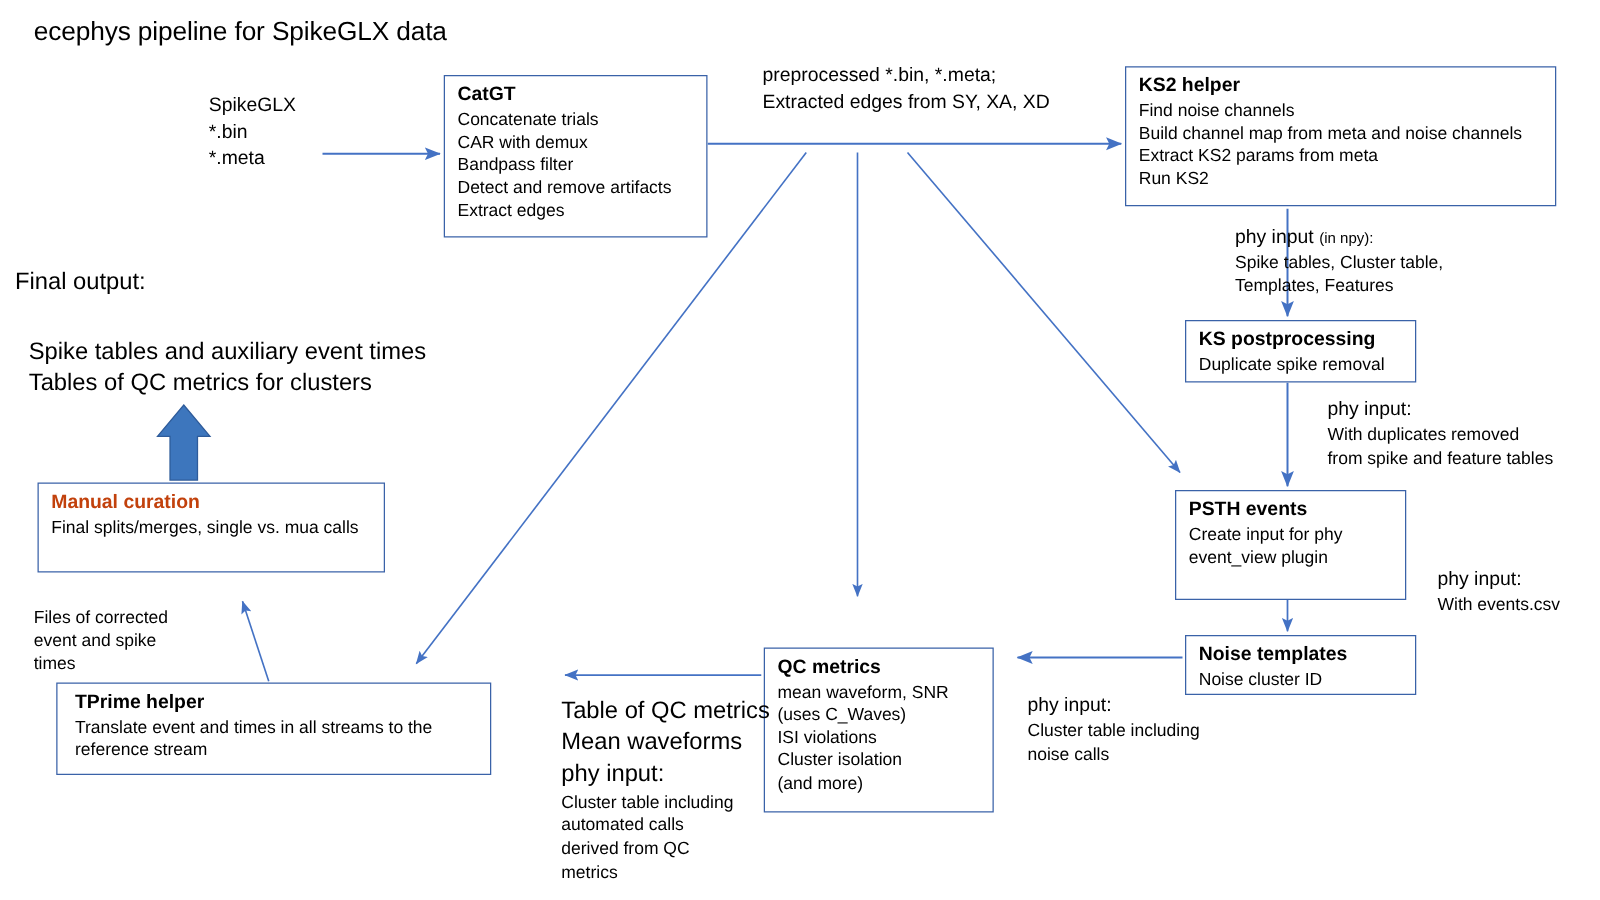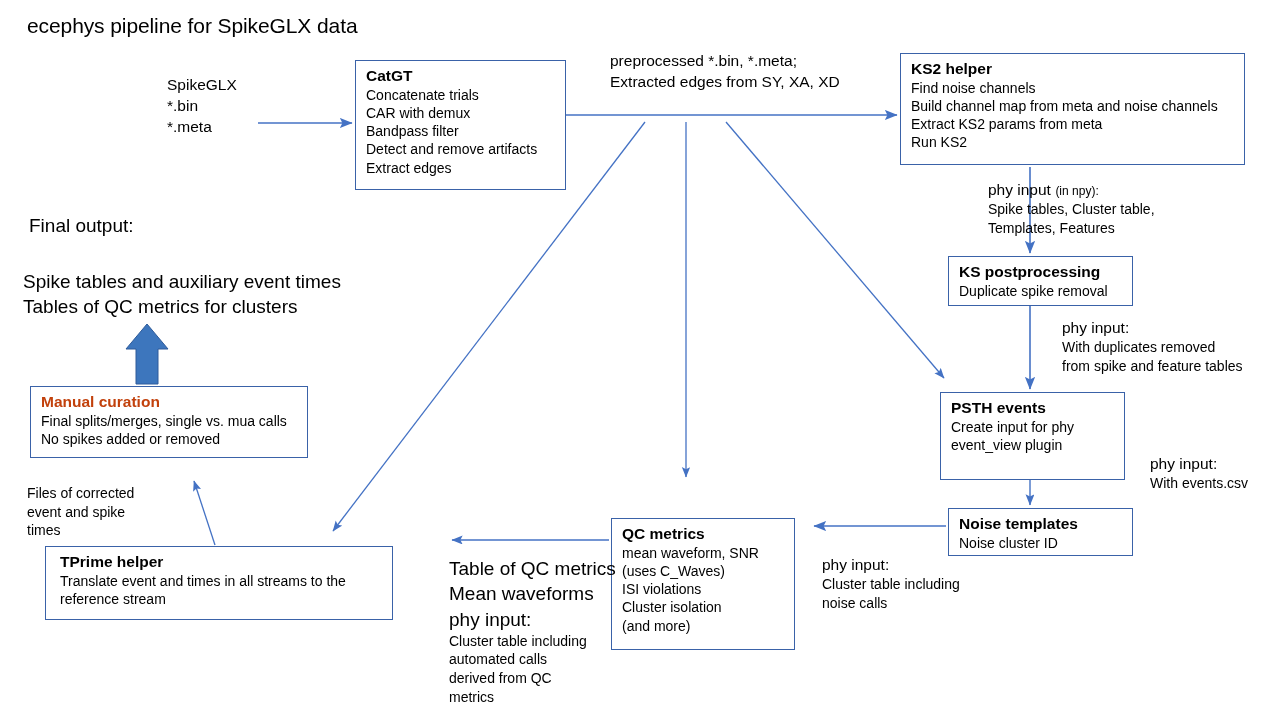--- a/index.html
+++ b/index.html
@@ -200,31 +200,30 @@
   <div class="free-text" style="left:449px; top:556px;">
     <span class="ft-line big">Table of QC metrics</span>
     <span class="ft-line big">Mean waveforms</span>
     <span class="ft-line big">phy input:</span>
     <span class="ft-line small">Cluster table including</span>
     <span class="ft-line small">automated calls</span>
     <span class="ft-line small">derived from QC</span>
     <span class="ft-line small">metrics</span>
   </div>
 
-  <div class="free-text big" style="left:29px; top:213px;">Final output:</div>
+  <div class="free-text big" style="left:12px; top:213px;">Final output:</div>
 
   <div class="free-text big" style="left:23px; top:269px;">
     <span class="ft-line">Spike tables and auxiliary event times</span>
     <span class="ft-line">Tables of QC metrics for clusters</span>
   </div>
 
   <div class="node" style="left:30px; top:386px; width:278px; height:72px;">
     <div class="node-title red">Manual curation</div>
     <div class="node-line">Final splits/merges, single vs.  mua calls</div>
-    <div class="node-line">No spikes added or  removed</div>
   </div>
 
   <div class="free-text small" style="left:27px; top:484px;">
     <span class="ft-line">Files of corrected</span>
     <span class="ft-line">event and spike</span>
     <span class="ft-line">times</span>
   </div>
 
   <div class="node" style="left:45px; top:546px; width:348px; height:74px; padding-left:14px;">
     <div class="node-title">TPrime helper</div>

